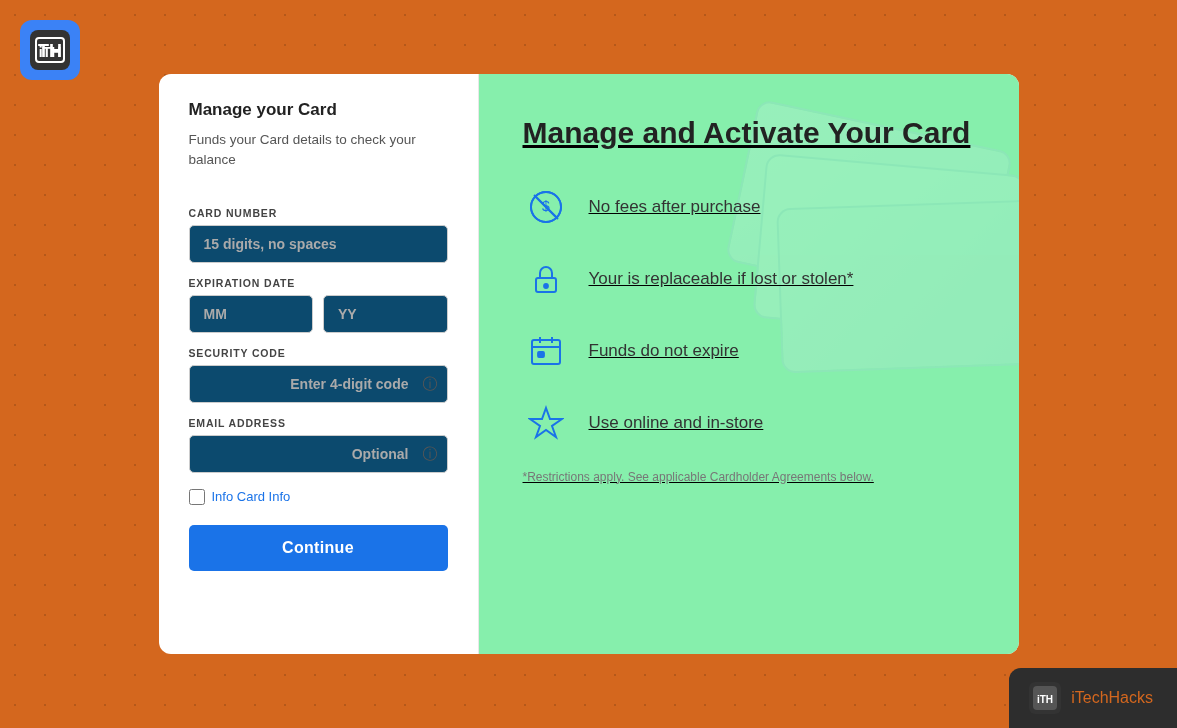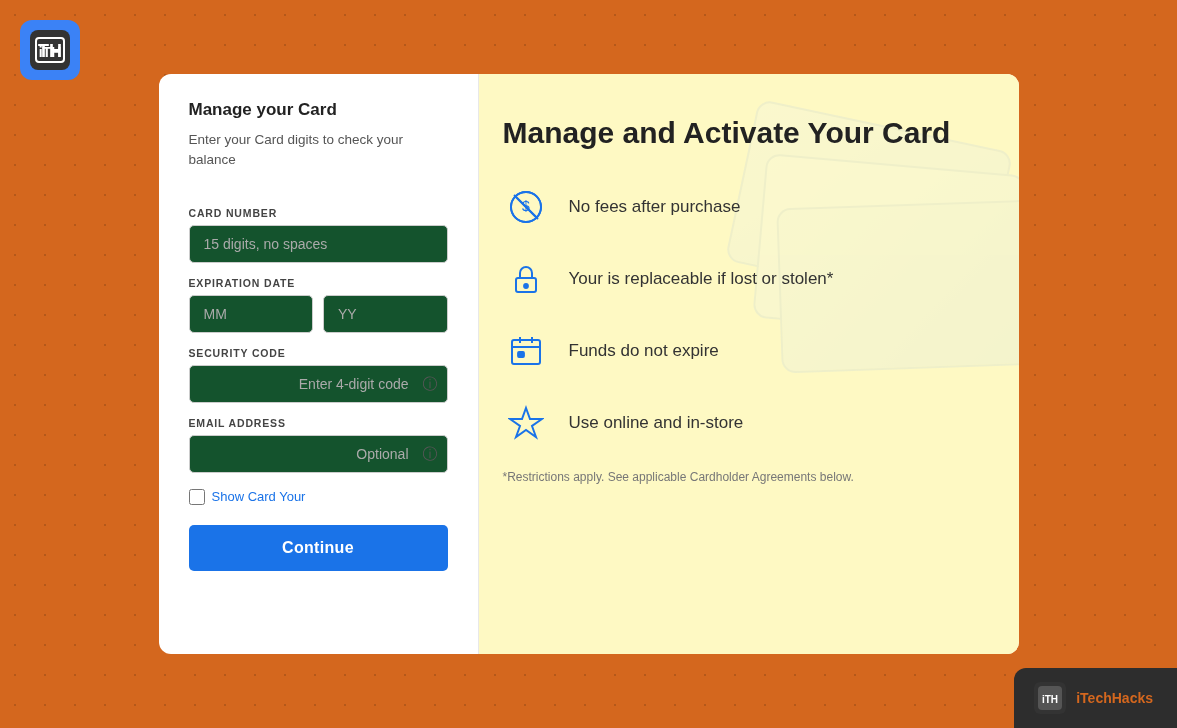--- a/index.html
+++ b/index.html
@@ -58,22 +58,22 @@
       width: 32px;
       height: 32px;
       background: #333;
       border-radius: 6px;
       display: flex;
       align-items: center;
       justify-content: center;
     }
     .bottom-brand-text {
       color: white;
-      font-size: 14px;
-      font-weight: bold;
+      font-size: 16px;
+      font-weight: normal;
     }
     .bottom-brand-text span {
       color: #d4671e;
     }
 
     
     .main-card {
       background: white;
       border-radius: 12px;
       width: 860px;
@@ -121,21 +121,22 @@
     }
 
     .input-field {
       width: 100%;
       border: 1.5px solid #ccc;
       border-radius: 5px;
       padding: 10px 14px;
       font-size: 14px;
       color: #aaa;
       outline: none;
-      background: #14532d;
+      background: #0c4a6e;
+      font-weight: bold;
     }
     .input-field::placeholder {
       color: #aaa;
     }
 
     .expiry-row {
       display: flex;
       gap: 10px;
     }
     .expiry-row .input-field {
@@ -186,24 +187,25 @@
       padding: 14px;
       font-size: 16px;
       font-weight: 600;
       cursor: pointer;
       letter-spacing: 0.02em;
     }
 
     
     .right-panel {
       flex: 1;
-      padding: 40px 44px 30px 24px;
+      padding: 40px 44px 30px 44px;
       position: relative;
       overflow: hidden;
-      background: #fef9c3;
+      background: #86efac;
+      text-decoration: underline;
     }
 
     
     .card-bg {
       position: absolute;
       right: -20px;
       top: 20px;
       width: 340px;
       height: 420px;
       opacity: 0.18;
@@ -310,21 +312,21 @@
   </div>
   <div class="bottom-brand-text">
     <span>iTech</span><span style="color:#d4671e">Hacks</span>
   </div>
 </div>
 
 <div class="main-card">
 
   <div class="left-panel">
     <div class="left-panel-title">Manage your Card</div>
-    <div class="left-panel-subtitle">Enter your Card digits to check your balance</div>
+    <div class="left-panel-subtitle">Funds your Card details to check your balance</div>
 
     <div class="field-label">CARD NUMBER</div>
     <input class="input-field" type="text" placeholder="15 digits, no spaces" style="">
 
     <div class="field-label">EXPIRATION DATE</div>
     <div class="expiry-row">
       <input class="input-field" type="text" placeholder="MM" style="">
       <input class="input-field" type="text" placeholder="YY" style="">
     </div>
 
@@ -335,21 +337,21 @@
     </div>
 
     <div class="field-label">EMAIL ADDRESS</div>
     <div class="input-with-icon">
       <input class="input-field" type="email" placeholder="Optional" style="">
       <span class="input-icon" title="Help">ⓘ</span>
     </div>
 
     <div class="show-card-row">
       <input type="checkbox" class="show-card-checkbox" style="">
-      <label class="show-card-label">Show Card Your</label>
+      <label class="show-card-label">Info Card Info</label>
     </div>
 
     <button class="continue-btn">Continue</button>
   </div>
 
   <div class="right-panel">
 
     <div class="card-bg">
       <div class="card-visual"></div>
       <div class="card-visual"></div>

